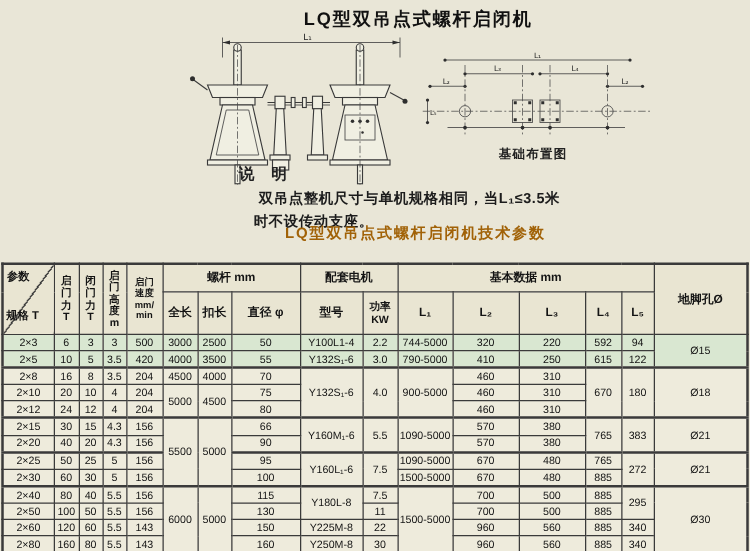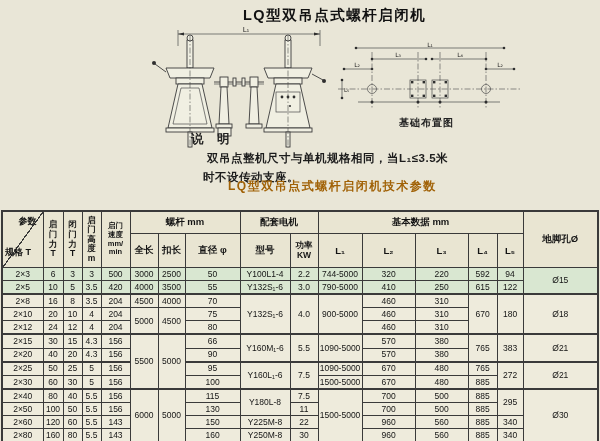--- a/index.html
+++ b/index.html
@@ -56,21 +56,21 @@
   th.vert{white-space:pre-line;font-size:8.5px;line-height:1.12;font-weight:bold;}
   th.small-h{white-space:pre-line;font-size:7.5px;line-height:1.15;font-weight:bold;margin-top:32px;}
   th.corner{
     position:relative;padding:0;
     background:
       linear-gradient(to bottom right,
         rgba(0,0,0,0) calc(50% - 0.6px), #3a3a3a calc(50% - 0.6px),
         #3a3a3a calc(50% + 0.6px), rgba(0,0,0,0) calc(50% + 0.6px)),
       #e9e5d2;
   }
-  th.corner .c-top{position:absolute;top:3px;right:6px;font-size:9px;font-weight:bold;}
+  th.corner .c-top{position:absolute;top:3px;right:19px;font-size:9px;font-weight:bold;}
   th.corner .c-bot{position:absolute;bottom:8px;left:2px;font-size:9px;font-weight:bold;}
   tbody td{height:12.1px;font-size:8.5px;line-height:1;background:#eeebdc;}
   tbody tr:nth-child(1) td,tbody tr:nth-child(2) td{background:#d9e7d1;}
   tbody tr.grp td{border-top-width:2px;}
   svg .ln{stroke:#3a3a3a;stroke-width:0.9;fill:none;}
   svg .fill-machine{fill:#f0efe2;stroke:#3a3a3a;stroke-width:0.9;}
   svg .thin{stroke:#4a4a4a;stroke-width:0.7;fill:none;}
   svg .dashdot{stroke:#4a4a4a;stroke-width:0.6;fill:none;stroke-dasharray:6 2 1.5 2;}
   svg .dot{fill:#2e2e2e;stroke:none;}
   svg text{font-family:"DejaVu Sans","Liberation Sans",sans-serif;fill:#222;}

